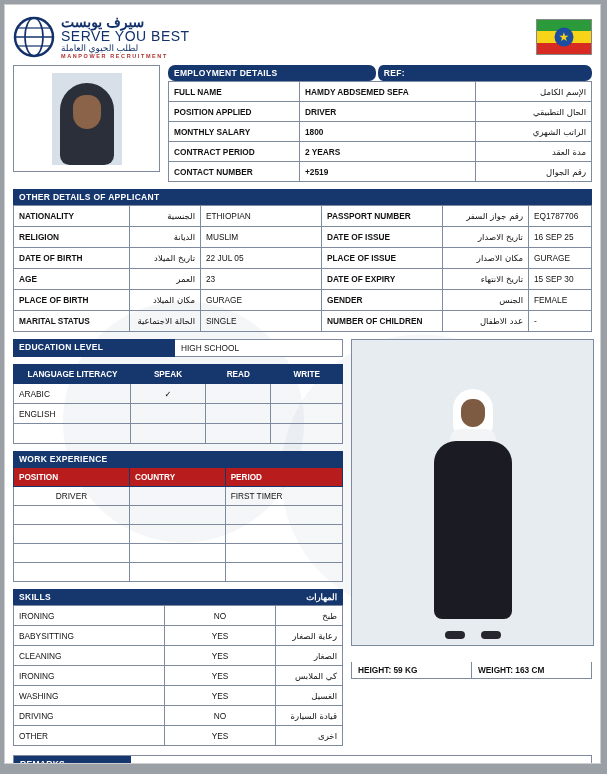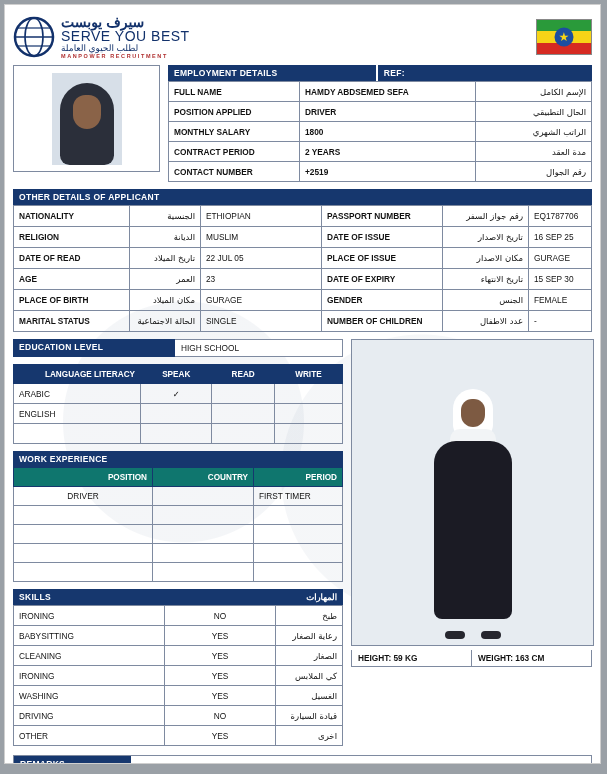--- a/index.html
+++ b/index.html
@@ -68,58 +68,58 @@
     display:flex;align-items:center;justify-content:center;flex:0 0 auto;
   }
   .photo-face{
     width:70px;height:92px;background:#cfd8e3;position:relative;overflow:hidden;
   }
   .ff-bg{position:absolute;inset:0;background:#d7dfe8;}
   .ff-veil{position:absolute;left:8px;top:10px;width:54px;height:82px;background:#2b2f3a;border-radius:28px 28px 10px 10px;}
   .ff-face{position:absolute;left:21px;top:22px;width:28px;height:34px;background:#8a6348;border-radius:14px 14px 16px 16px;}
   .emp-wrap{flex:1 1 auto;}
   .emp-head{display:flex;}
-  .emp-head .bar{flex:1 1 auto;}
+  .emp-head .bar{flex:1 1 auto;border-radius:7px;}
   .emp-head .ref{width:110px;border-left:2px solid #fff;}
 
   
   .sec{margin-top:7px;}
   .od td{height:16px;}
 
   
   .mid{display:flex;gap:8px;margin-top:7px;align-items:flex-start;}
   .mid-left{width:330px;flex:0 0 auto;}
   .mid-right{flex:1 1 auto;}
   .edu-row{display:flex;}
   .edu-row .bar{width:150px;flex:0 0 auto;}
   .edu-val{flex:1 1 auto;border:1px solid #7e8aa0;border-left:none;padding:3px 6px;font-size:8.3px;background:#fff;}
 
   .lang th{background:#16376e;color:#fff;font-size:8.2px;font-weight:bold;border:1px solid #16376e;height:14px;}
   .lang td{height:15px;}
 
-  .work th{background:#0f766e;color:#fff;font-size:8.2px;font-weight:bold;text-align:right;border:1px solid #16376e;height:14px;padding-left:28px;}
+  .work th{background:#b91c1c;color:#fff;font-size:8.2px;font-weight:bold;text-align:left;border:1px solid #16376e;height:14px;}
   .work td{height:14px;}
 
   .skill-head{display:flex;}
   .skill-head .bar{flex:1 1 auto;}
   .skills td{height:15px;}
 
   
   .fullphoto{
     width:100%;height:305px;border:1px solid #7e8aa0;background:#e7ecf1;
     position:relative;overflow:hidden;
   }
   .fp-person{position:absolute;left:50%;bottom:6px;transform:translateX(-50%);width:108px;height:250px;}
   .fp-head{position:absolute;left:50%;top:0;transform:translateX(-50%);width:40px;height:48px;background:#ffffff;border-radius:20px 20px 12px 12px;}
   .fp-face{position:absolute;left:50%;top:10px;transform:translateX(-50%);width:24px;height:28px;background:#7d5a42;border-radius:12px 12px 13px 13px;}
   .fp-scarf{position:absolute;left:50%;top:40px;transform:translateX(-50%);width:46px;height:52px;background:#f2f4f6;border-radius:10px 10px 18px 18px;}
   .fp-body{position:absolute;left:50%;top:52px;transform:translateX(-50%);width:78px;height:178px;background:#1b1b24;border-radius:22px 22px 8px 8px;}
   .fp-shoe-l{position:absolute;left:26px;bottom:0;width:20px;height:8px;background:#26262e;border-radius:4px;}
   .fp-shoe-r{position:absolute;right:26px;bottom:0;width:20px;height:8px;background:#26262e;border-radius:4px;}
-  .hw{display:flex;margin-top:4px;}
+  .hw{display:flex;margin-top:16px;}
   .hw div{flex:1 1 50%;border:1px solid #7e8aa0;border-top:none;padding:3px 6px;font-size:8.3px;font-weight:bold;}
   .hw div:first-child{border-right:none;}
 
   
   .remarks{margin-top:9px;border:1px solid #7e8aa0;}
   .remarks .bar{width:105px;}
 </style>
 </head>
 <body>
 
@@ -214,21 +214,21 @@
         </tr>
         <tr>
           <td class="lbl">RELIGION</td>
           <td class="ar">الديانة</td>
           <td>MUSLIM</td>
           <td class="lbl">DATE OF ISSUE</td>
           <td class="ar">تاريخ الاصدار</td>
           <td>16 SEP 25</td>
         </tr>
         <tr>
-          <td class="lbl">DATE OF READ</td>
+          <td class="lbl">DATE OF BIRTH</td>
           <td class="ar">تاريخ الميلاد</td>
           <td>22 JUL 05</td>
           <td class="lbl">PLACE OF ISSUE</td>
           <td class="ar">مكان الاصدار</td>
           <td>GURAGE</td>
         </tr>
         <tr>
           <td class="lbl">AGE</td>
           <td class="ar">العمر</td>
           <td>23</td>
@@ -262,21 +262,21 @@
 
         <div class="edu-row">
           <div class="bar">EDUCATION LEVEL</div>
           <div class="edu-val">HIGH  SCHOOL</div>
         </div>
 
         <div class="sec">
           <table class="lang">
             <tbody>
                 <tr>
-              <th style="width:105px;text-align:right;padding-left:16px">LANGUAGE LITERACY</th>
+              <th style="width:105px;text-align:center;padding-left:6px">LANGUAGE LITERACY</th>
               <th>SPEAK</th>
               <th>READ</th>
               <th>WRITE</th>
             </tr>
             <tr>
               <td>ARABIC</td>
               <td class="center">✓</td>
               <td class="center"></td>
               <td class="center"></td>
             </tr>

